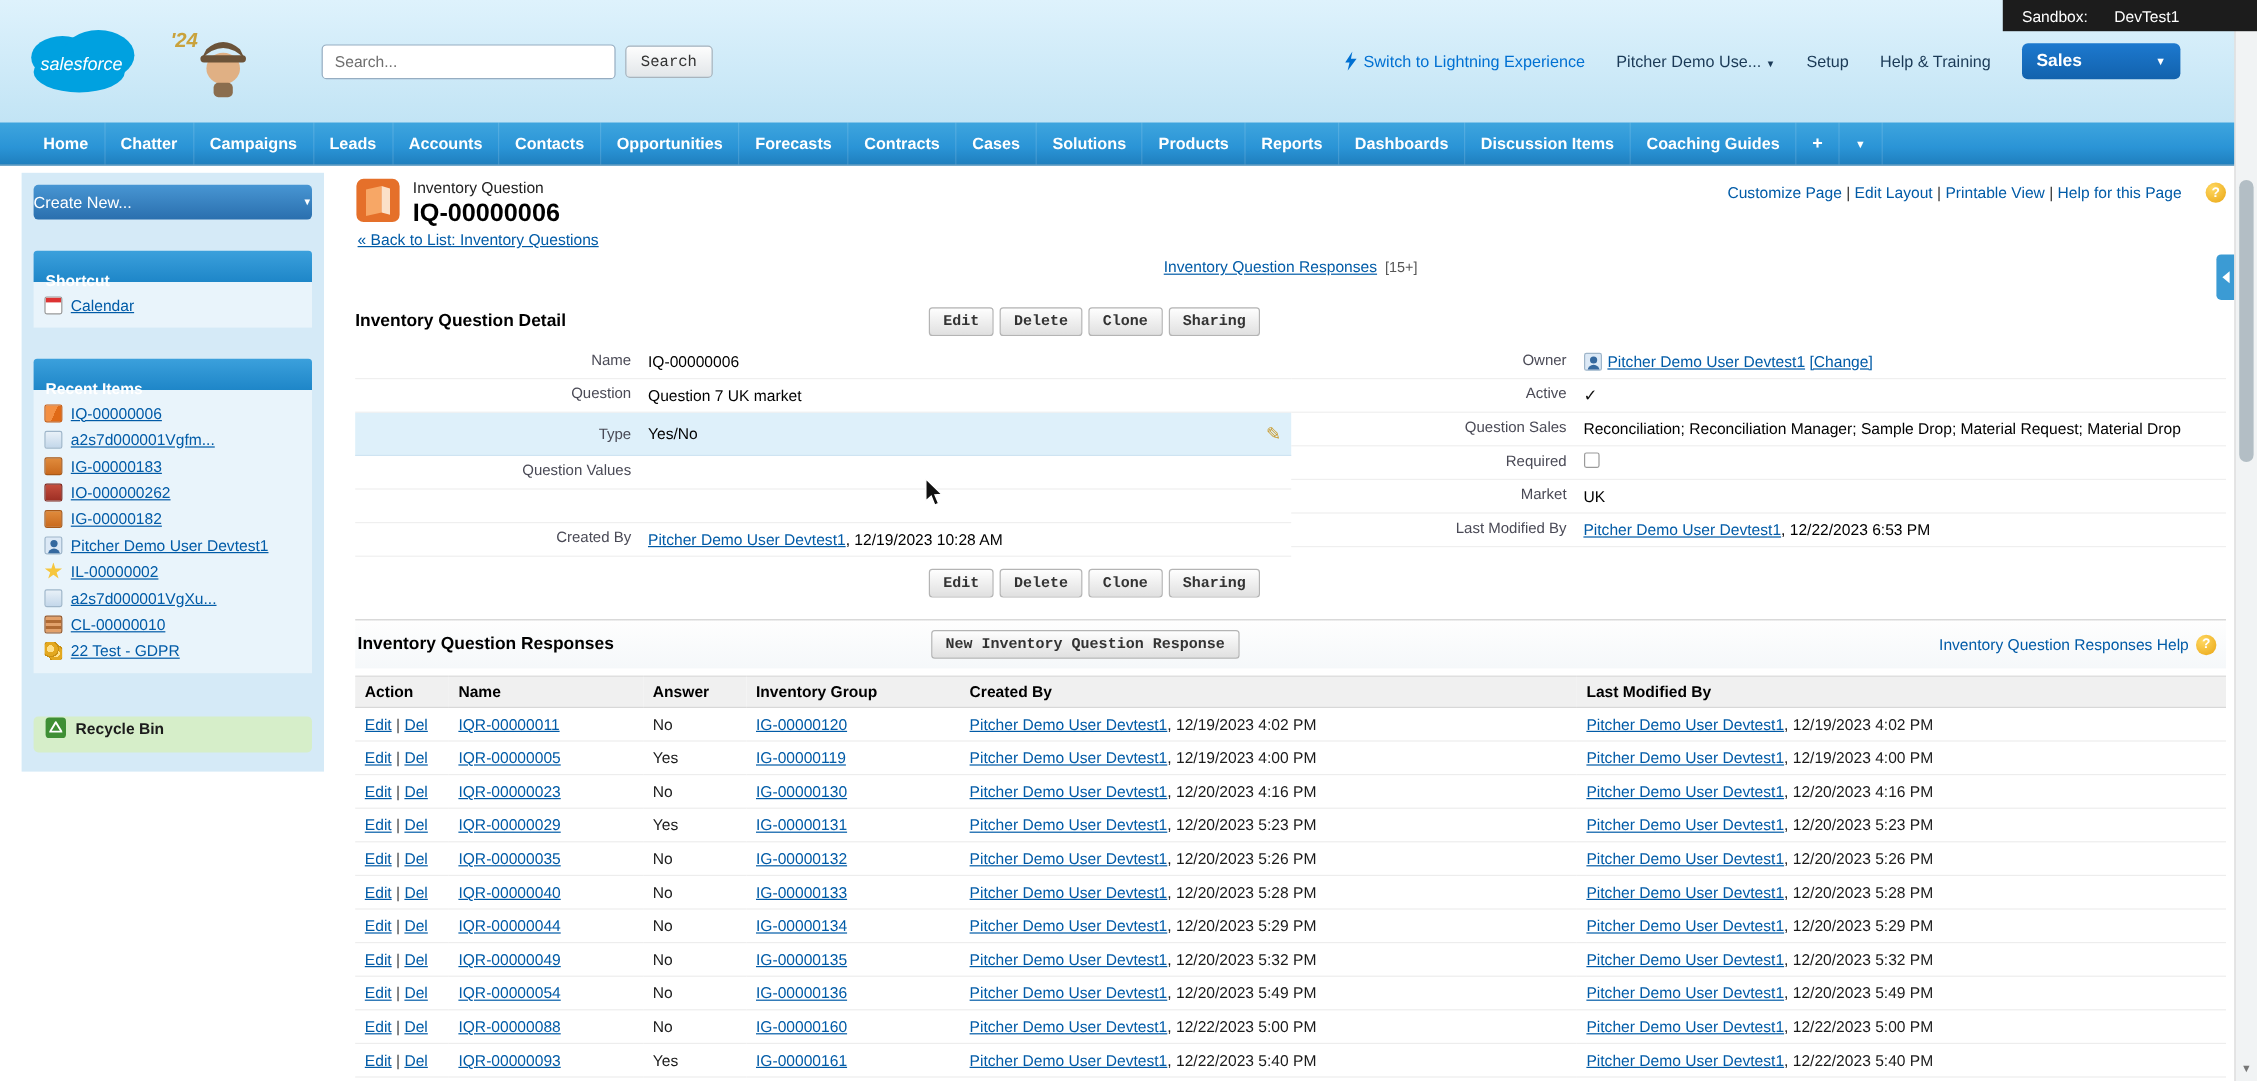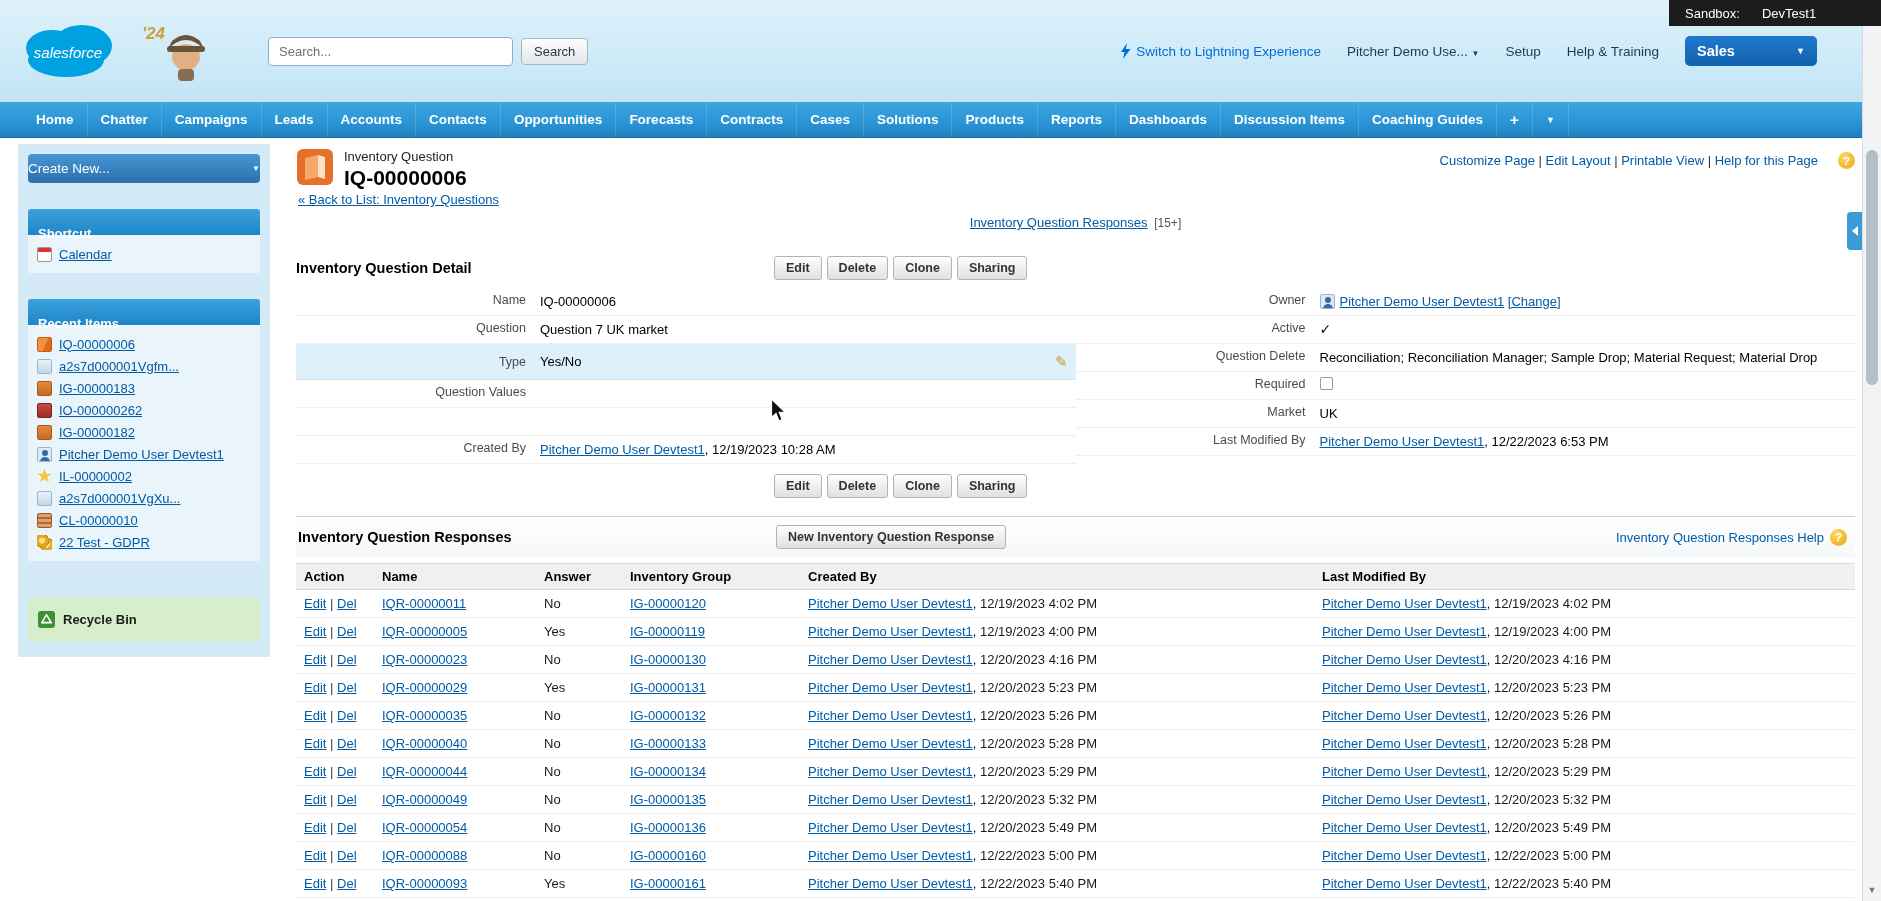--- a/index.html
+++ b/index.html
@@ -1,19 +1,19 @@
 <!DOCTYPE html>
 <html style="--tab_bar: #2a94d6; --link: #015ba7; --header_bg_top: #def2fc; --header_bg_bottom: #c2e4f5; --sidebar_panel: #d5eaf7; --module_body: #e9f4fb; --highlight_row: #def0fa; --sales_button: #1d79cf; --record_icon: #e5702a; --recycle_bg: #d6eec9; --sandbox_bg: #1c1c1c;"><head>
 <meta charset="utf-8">
 <style>
 *{margin:0;padding:0;box-sizing:border-box}
 html,body{width:1881px;height:901px;overflow:hidden}
 body{font-family:"Liberation Sans","DejaVu Sans",sans-serif;font-size:13px;color:#1a1a1a;background:#fff}
 a{color:var(--link,#015ba7);text-decoration:underline;cursor:pointer}
-button{font-family:Liberation Sans, sans-serif}
+button{font-family:Liberation Mono, monospace}
 .page{position:relative;width:1881px;height:901px;overflow:hidden;background:#fff}
 
 
 .header{height:102px;background:linear-gradient(var(--header_bg_top,#def2fc),var(--header_bg_bottom,#c2e4f5));display:flex;align-items:center;padding:0 64px 0 16px;gap:14px}
 .search-wrap{display:flex;align-items:center;gap:8px;margin-left:36px}
 .search-input{width:245px;height:29px;border:1px solid #96adc1;border-radius:4px;padding:0 10px;font-size:13px;background:#fff;color:#333}
 .search-input::placeholder{color:#6f6f6f}
 .hbtn{height:27px;padding:0 12px;border:1px solid #a9b4bd;border-radius:4px;background:linear-gradient(#fdfdfd,#e2e6e9);font-size:13px;color:#333;cursor:pointer}
 .header-right{margin-left:auto;display:flex;align-items:center;gap:26px;white-space:nowrap}
 .switch-link{display:flex;align-items:center;gap:5px;color:#0070d2;text-decoration:none;font-size:13.5px}
@@ -32,21 +32,21 @@
 
 .body-wrap{display:flex;align-items:flex-start}
 .sidebar{width:252px;margin:6px 0 0 18px;background:var(--sidebar_panel,#d5eaf7);padding:10px 10px 16px;flex:none}
 .create-new{height:29px;border-radius:4px;background:linear-gradient(#4896d3,#2a6fae);color:#fff;font-weight:normal;font-size:13.5px;display:flex;align-items:center;justify-content:space-between;padding:0 0;cursor:pointer;margin-bottom:26px}
 .create-new .caret{font-size:8px}
 .module{margin-bottom:26px}
 .module-hdr{height:26px;line-height:26px;background:linear-gradient(#3ba0dc,#1e86c8);color:#fff;font-weight:bold;font-size:13px;padding:12px 10px;border-radius:3px 3px 0 0}
 .module-body{background:var(--module_body,#e9f4fb);padding:8px 9px}
 .sb-item{display:flex;align-items:center;gap:7px;padding:3.5px 0}
 .sb-link{font-size:13px}
-.recycle{margin-top:36px;background:var(--recycle_bg,#d6eec9);border-radius:4px;height:44px;display:flex;align-items:center;gap:8px;padding:0 10px;font-weight:bold;cursor:pointer;color:#1c1c1c}
+.recycle{margin-top:36px;background:var(--recycle_bg,#d6eec9);border-radius:4px;height:30px;display:flex;align-items:flex-end;gap:8px;padding:12px 10px;font-weight:bold;cursor:pointer;color:#1c1c1c}
 .recycle-icn{width:17px;height:17px;border-radius:3px;background:#3f8f35;display:inline-flex;align-items:center;justify-content:center;flex:none}
 
 
 .icn{width:15px;height:15px;border-radius:2px;display:inline-block;flex:none}
 .icn-notebook{background:linear-gradient(115deg,#f49043 55%,#e06a17 55%);border:1px solid #c75c12}
 .icn-cloud-doc{background:linear-gradient(#e9f1f8,#c3d7ea);border:1px solid #9fb6ca}
 .icn-crate{background:linear-gradient(#e08b3c,#c96a1e);border:1px solid #a85817}
 .icn-crate-red{background:linear-gradient(#c44d3d,#9e2f24);border:1px solid #7e261d}
 .icn-person{background:#dce9f6;border:1px solid #9fb6ca;position:relative;overflow:hidden}
 .icn-person::before{content:"";position:absolute;left:4px;top:2px;width:6px;height:6px;border-radius:50%;background:#35699f}
@@ -306,21 +306,21 @@
         <div class="dcol">
             <div class="drow">
               <div class="dlabel">Owner</div>
               <div class="dvalue"><span class="icn icn-person owner-icn"></span><a class="ulink">Pitcher Demo User Devtest1</a> <a class="ulink">[Change]</a></div>
             </div>
             <div class="drow">
               <div class="dlabel">Active</div>
               <div class="dvalue"><span class="chk">✓</span></div>
             </div>
             <div class="drow">
-              <div class="dlabel">Question Delete</div>
+              <div class="dlabel">Question Sales</div>
               <div class="dvalue">Reconciliation; Reconciliation Manager; Sample Drop; Material Request; Material Drop</div>
             </div>
             <div class="drow">
               <div class="dlabel">Required</div>
               <div class="dvalue"><span class="chkbox"></span></div>
             </div>
             <div class="drow">
               <div class="dlabel">Market</div>
               <div class="dvalue">UK</div>
             </div>

